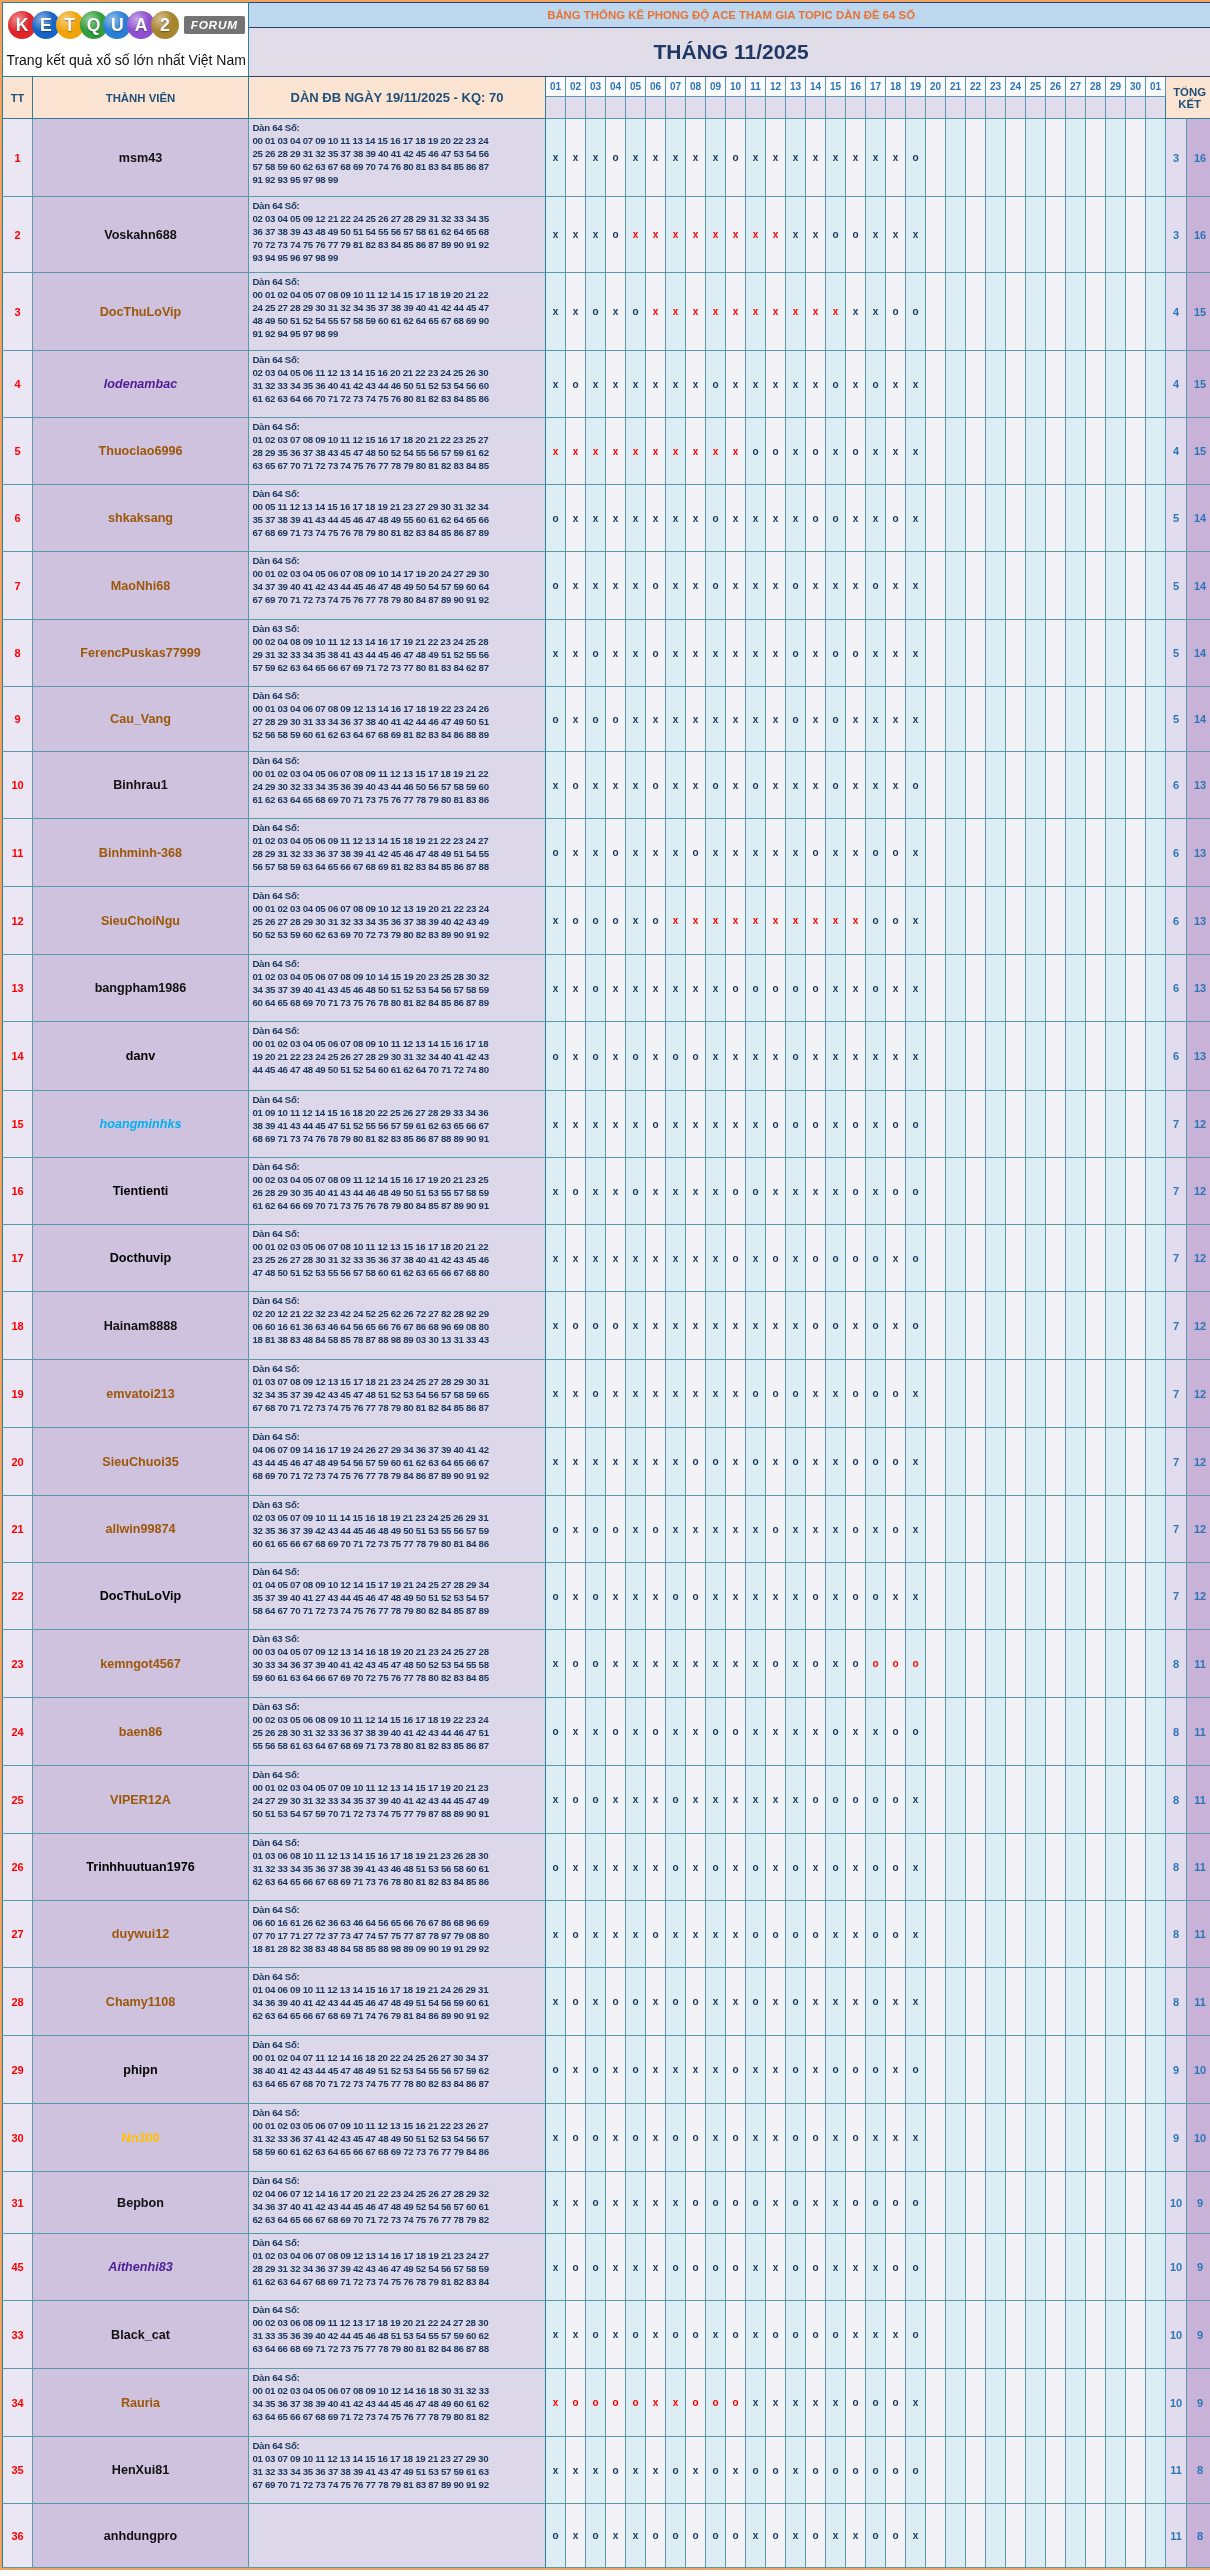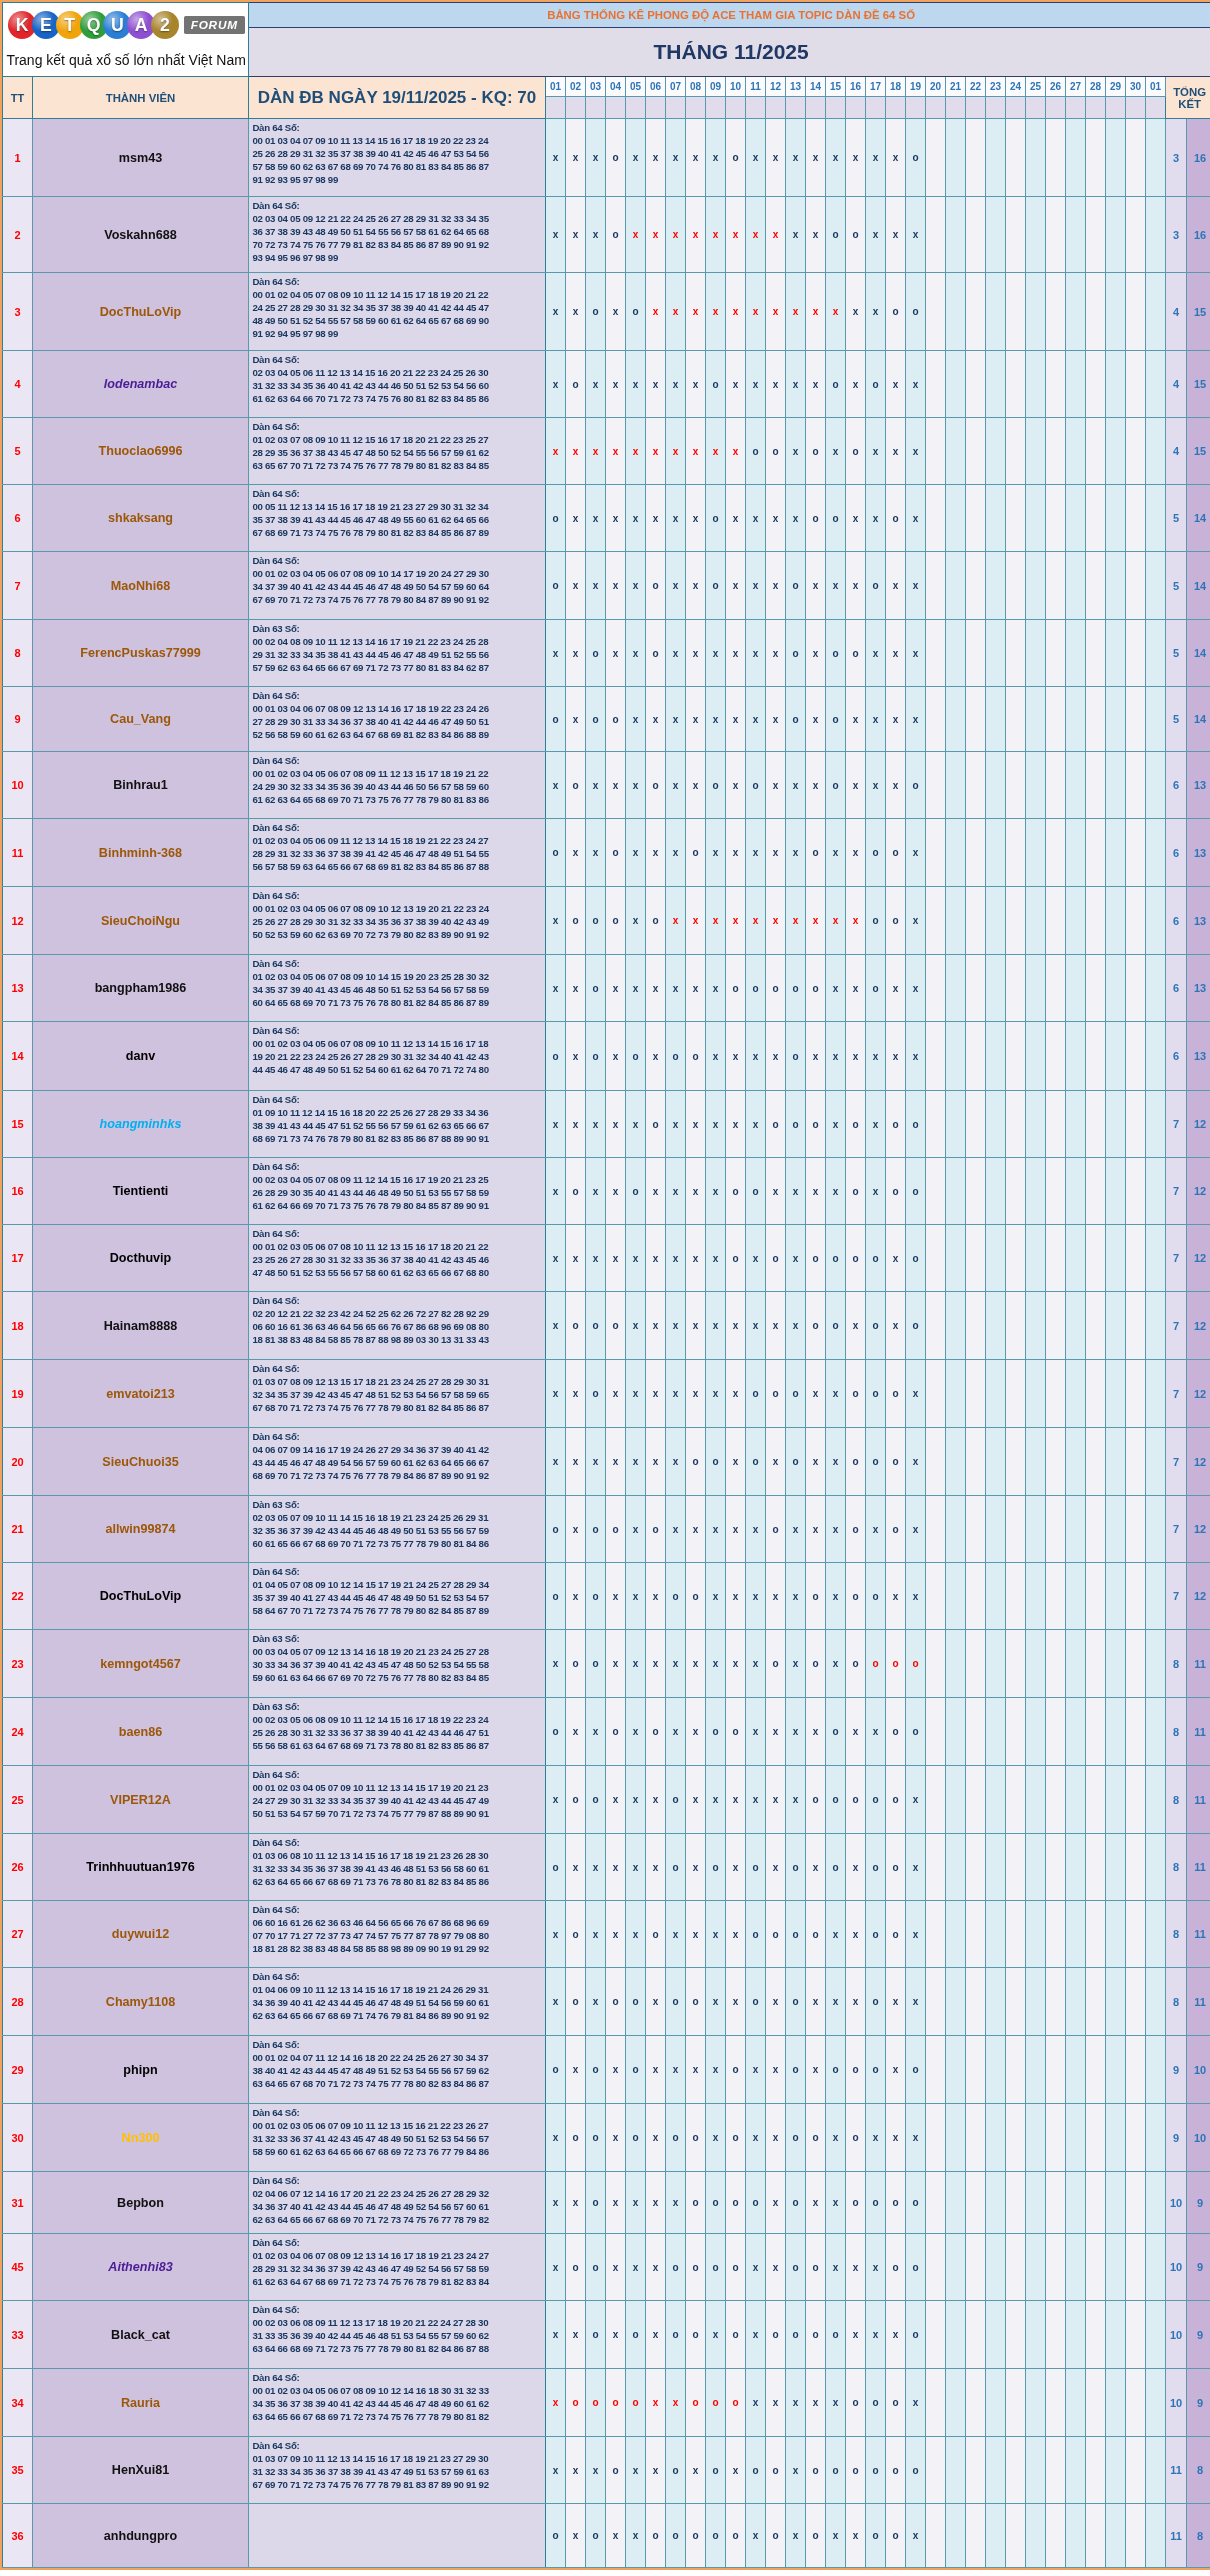--- a/index.html
+++ b/index.html
@@ -25,21 +25,21 @@
 
   .banner1{background:#bdd7ee;color:#e97132;font-weight:bold;font-size:11.4px;
         text-align:center;height:25px;border:1.7px solid #2c3f6e;}
   .banner2{background:#e0dde9;color:#1f3864;font-weight:bold;font-size:21px;
         text-align:center;height:49px;border:1.7px solid #2c3f6e;border-top:none;}
 
   .h-tt,.h-name,.h-dan,.h-tk{background:#fce4d2;color:#1f4e79;font-weight:bold;
         text-align:center;vertical-align:middle;border:1.7px solid #2e7f96;}
   .h-tt{font-size:11px;}
   .h-name{font-size:11.4px;}
-  .h-dan{font-size:17px;margin-left:36px;}
+  .h-dan{font-size:13px;margin-left:36px;}
   .h-tk{font-size:11.4px;}
   .h-day{background:#fbfbfd;color:#2e75b6;font-weight:bold;font-size:10px;
         text-align:center;height:20px;}
   .h-res{background:#e0dcec;color:#fe0000;font-weight:bold;font-size:13px;
         text-align:center;height:22px;padding-left:39px;}
 
   
   tbody td{border-top:1.7px solid #2e7f96;}
   .tt{background:#eae6f3;color:#fe0000;font-weight:bold;font-size:11px;
         text-align:center;vertical-align:middle;border-left:1.7px solid #2e7f96;}

